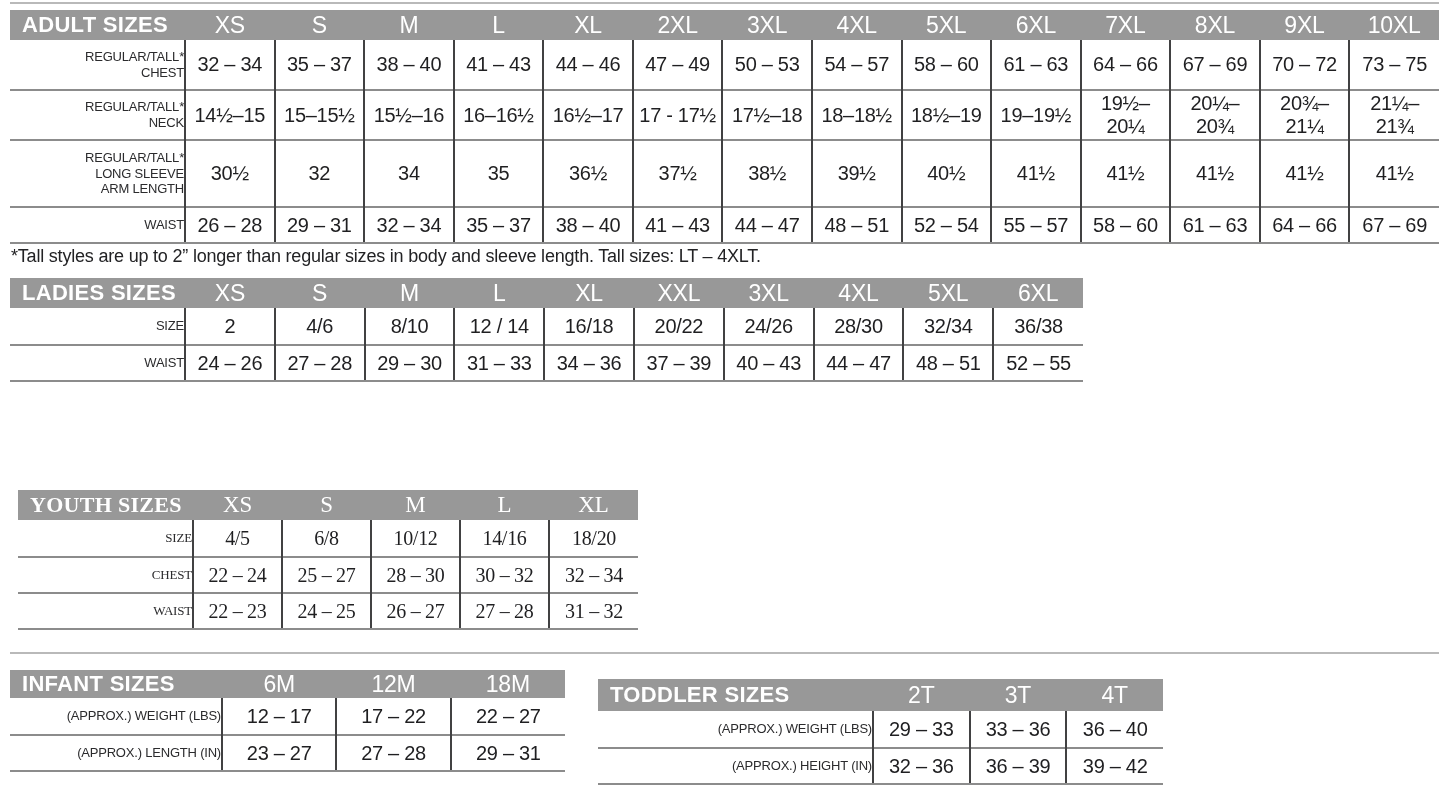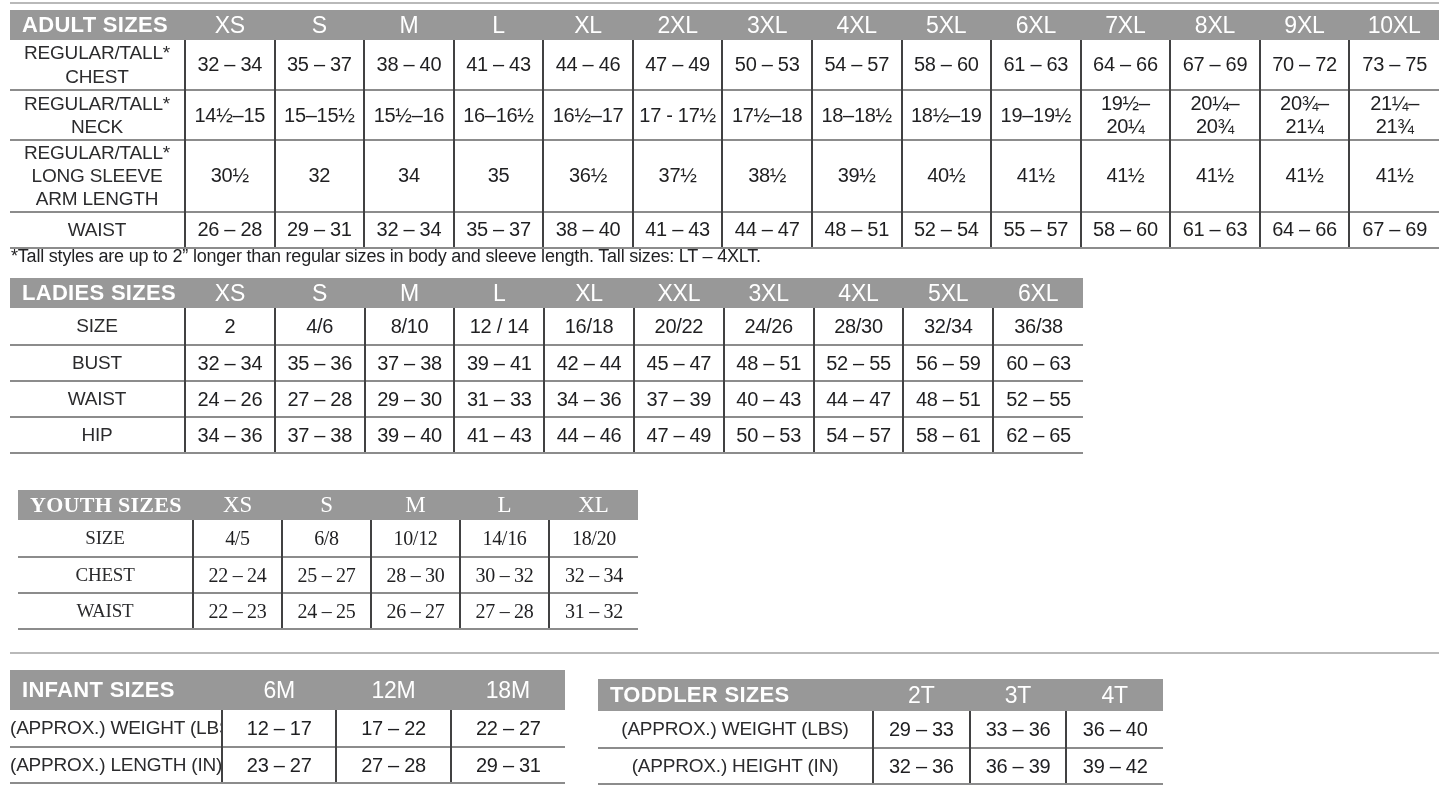--- a/index.html
+++ b/index.html
@@ -23,22 +23,22 @@
   table.size-table{border-collapse:collapse;table-layout:fixed;width:100%;}
   table.size-table th,table.size-table td{margin:0;padding:0;vertical-align:middle;overflow:hidden;}
   tr.band th{
     background:var(--band);color:var(--band-text);
     font-size:23px;font-weight:normal;text-align:center;letter-spacing:-0.2px;
   }
   tr.band th.band-title{
     text-align:left;padding-left:12px;font-weight:bold;font-size:22px;letter-spacing:0.3px;
   }
   td.rowlabel{
-    text-align:center;padding-left:12px;color:var(--label-text);
-    font-size:19px;line-height:1.22;white-space:pre;letter-spacing:-0.2px;
+    text-align:right;padding-left:12px;color:var(--label-text);
+    font-size:13px;line-height:1.22;white-space:pre;letter-spacing:-0.2px;
   }
   td.data{
     text-align:center;color:var(--cell-text);
     font-size:20px;line-height:1.15;white-space:pre;letter-spacing:-0.3px;
     border-left:2px solid var(--vline);
   }
   tbody tr + tr td{border-top:2px solid var(--hline);}
   tbody tr:last-child td{border-bottom:2px solid var(--hline);}
   .footnote{
     position:absolute;left:11px;top:246px;
@@ -209,58 +209,32 @@
           <td class="data">8/10</td>
           <td class="data">12 / 14</td>
           <td class="data">16/18</td>
           <td class="data">20/22</td>
           <td class="data">24/26</td>
           <td class="data">28/30</td>
           <td class="data">32/34</td>
           <td class="data">36/38</td>
         </tr>
         <tr style="height: 36px;">
-          <td class="rowlabel">BUST</td>
-          <td class="data">32 – 34</td>
-          <td class="data">35 – 36</td>
-          <td class="data">37 – 38</td>
-          <td class="data">39 – 41</td>
-          <td class="data">42 – 44</td>
-          <td class="data">45 – 47</td>
-          <td class="data">48 – 51</td>
-          <td class="data">52 – 55</td>
-          <td class="data">56 – 59</td>
-          <td class="data">60 – 63</td>
-        </tr>
-        <tr style="height: 36px;">
           <td class="rowlabel">WAIST</td>
           <td class="data">24 – 26</td>
           <td class="data">27 – 28</td>
           <td class="data">29 – 30</td>
           <td class="data">31 – 33</td>
           <td class="data">34 – 36</td>
           <td class="data">37 – 39</td>
           <td class="data">40 – 43</td>
           <td class="data">44 – 47</td>
           <td class="data">48 – 51</td>
           <td class="data">52 – 55</td>
         </tr>
-        <tr style="height: 36px;">
-          <td class="rowlabel">HIP</td>
-          <td class="data">34 – 36</td>
-          <td class="data">37 – 38</td>
-          <td class="data">39 – 40</td>
-          <td class="data">41 – 43</td>
-          <td class="data">44 – 46</td>
-          <td class="data">47 – 49</td>
-          <td class="data">50 – 53</td>
-          <td class="data">54 – 57</td>
-          <td class="data">58 – 61</td>
-          <td class="data">62 – 65</td>
-        </tr>
       </tbody>
     </table>
   </div>
 
 <div class="table-host" style="left:18px;top:490px;width:620px;font-family:Liberation Serif, serif;">
     <table class="size-table">
       <colgroup>
         <col style="width: 175px;">
         <col style="width: 89px;">
         <col style="width: 89px;">
@@ -311,21 +285,21 @@
 
 <div class="table-host" style="left:10px;top:670px;width:555px;">
     <table class="size-table">
       <colgroup>
         <col style="width: 212px;">
         <col style="width: 114.333px;">
         <col style="width: 114.333px;">
         <col style="width: 114.333px;">
       </colgroup>
       <thead>
-        <tr class="band" style="height: 40px;">
+        <tr class="band" style="height: 28px;">
           <th class="band-title">INFANT SIZES</th>
           <th>6M</th>
           <th>12M</th>
           <th>18M</th>
         </tr>
       </thead>
       <tbody>
         <tr style="height: 37px;">
           <td class="rowlabel">(APPROX.) WEIGHT (LBS)</td>
           <td class="data">12 – 17</td>

